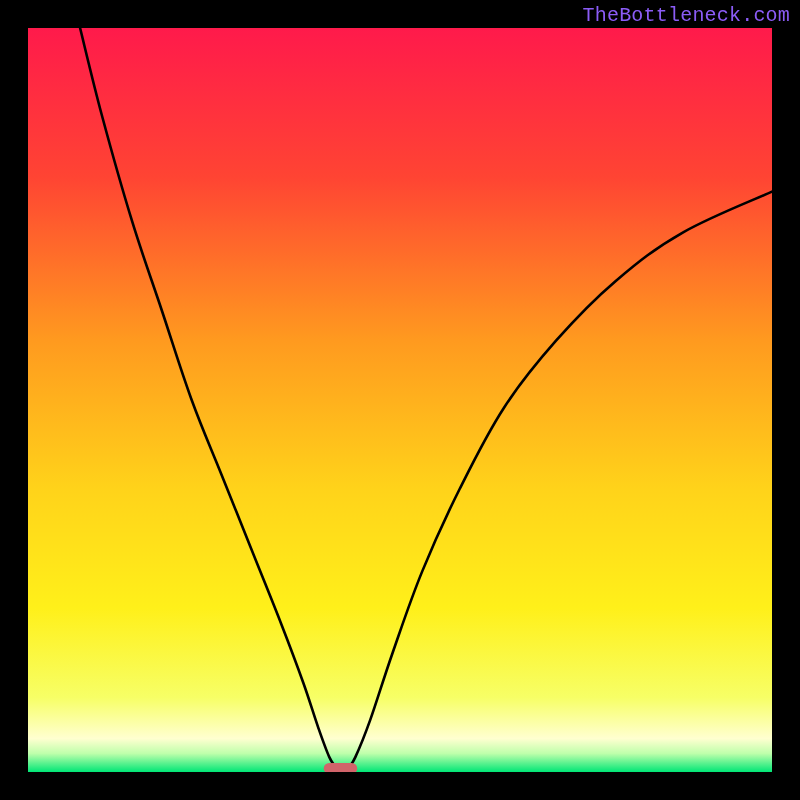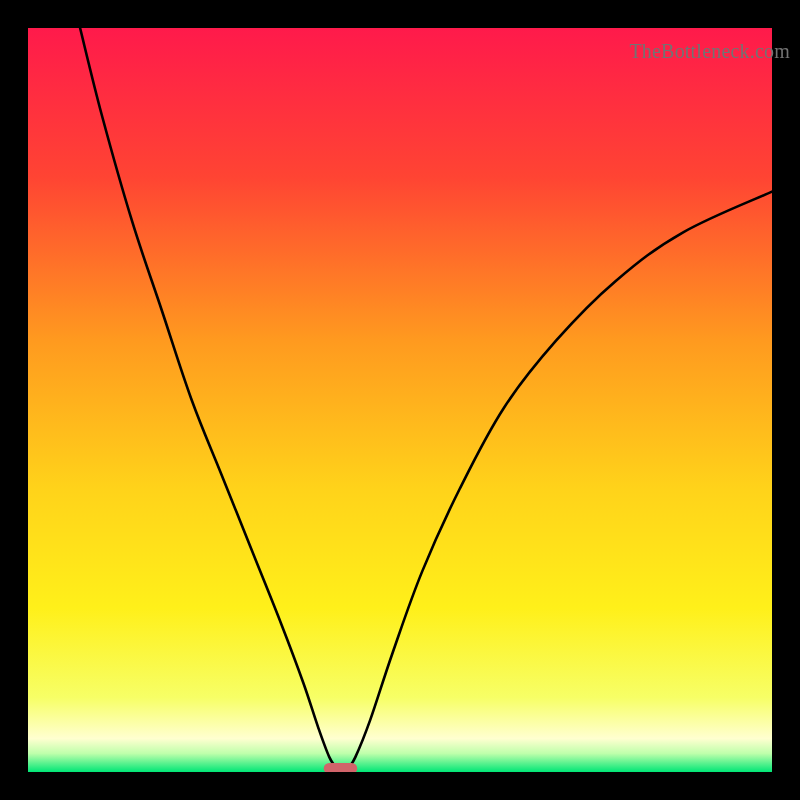--- a/index.html
+++ b/index.html
@@ -22,25 +22,24 @@
     position: absolute;
     left: 0;
     top: 0;
     width: 744px;
     height: 744px;
   }
   .watermark {
     position: absolute;
     top: 4px;
     right: 10px;
-    font-family: Liberation Serif, serif;
+    font-family: Liberation Mono, monospace;
     font-size: 20px;
-    color: #737373;
+    color: #8b5cf6;
     letter-spacing: 0.2px;
-    margin-top: 36px;
   }
 </style>
 </head>
 <body>
 
 <div class="frame">
   <svg class="plot" viewBox="0 0 744 744">
     <defs>
       <linearGradient id="bg-grad" x1="0" y1="0" x2="0" y2="1">
           <stop offset="0%" stop-color="#ff1a4b"></stop>

